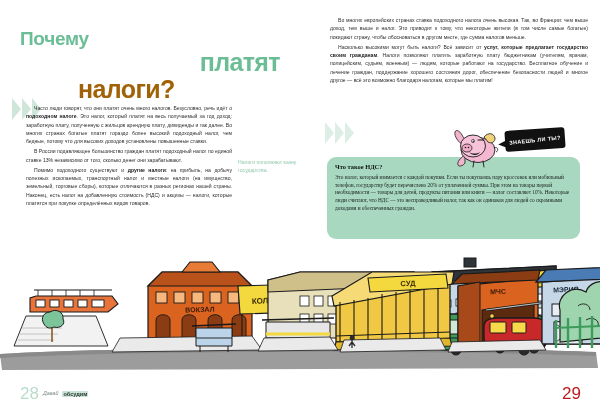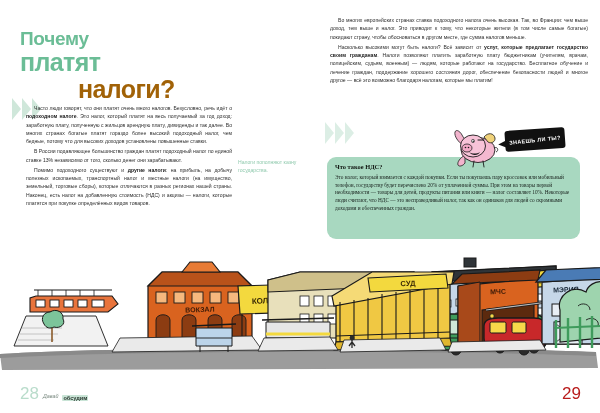--- a/index.html
+++ b/index.html
@@ -16,21 +16,21 @@
   
   .title-block {
     position:absolute; left:20px; top:29px; width:260px;
   }
   .t-line1 {
     font-size:19px; font-weight:700; color:#6bbd96;
     letter-spacing:-0.3px; line-height:1;
   }
   .t-line2 {
     font-size:25px; font-weight:800; color:#6bbd96;
-    letter-spacing:-0.6px; line-height:1.02; margin-top:2px;
+    letter-spacing:-0.6px; line-height:1.02; margin-top:2px;text-align:right;
   }
   .t-line3 {
     font-size:25px; font-weight:800; color:#a16207;
     letter-spacing:-0.6px; line-height:1.02; margin-top:1px;
     padding-left:58px;
   }
 
   
   .chev {
     position:absolute; display:flex; gap:1px;
@@ -104,21 +104,21 @@
     letter-spacing:.4px; white-space:nowrap;
     transform:rotate(-2deg);
   }
 
   
   .city { position:absolute; left:0; top:250px; width:600px; height:130px; }
 
   
   .footer-left {
     position:absolute; left:20px; top:386px;
-    display:flex; align-items:flex-end; gap:4px;
+    display:flex; align-items:center; gap:4px;
   }
   .pagenum {
     font-size:17px; color:#b9dccb; font-weight:400; line-height:.9;
     font-family:"Liberation Sans", sans-serif;
   }
   .foot-script {
     font-size:5.4px; color:#7a8a80; font-style:italic;
     padding-bottom:2px;
   }
   .foot-bold {

